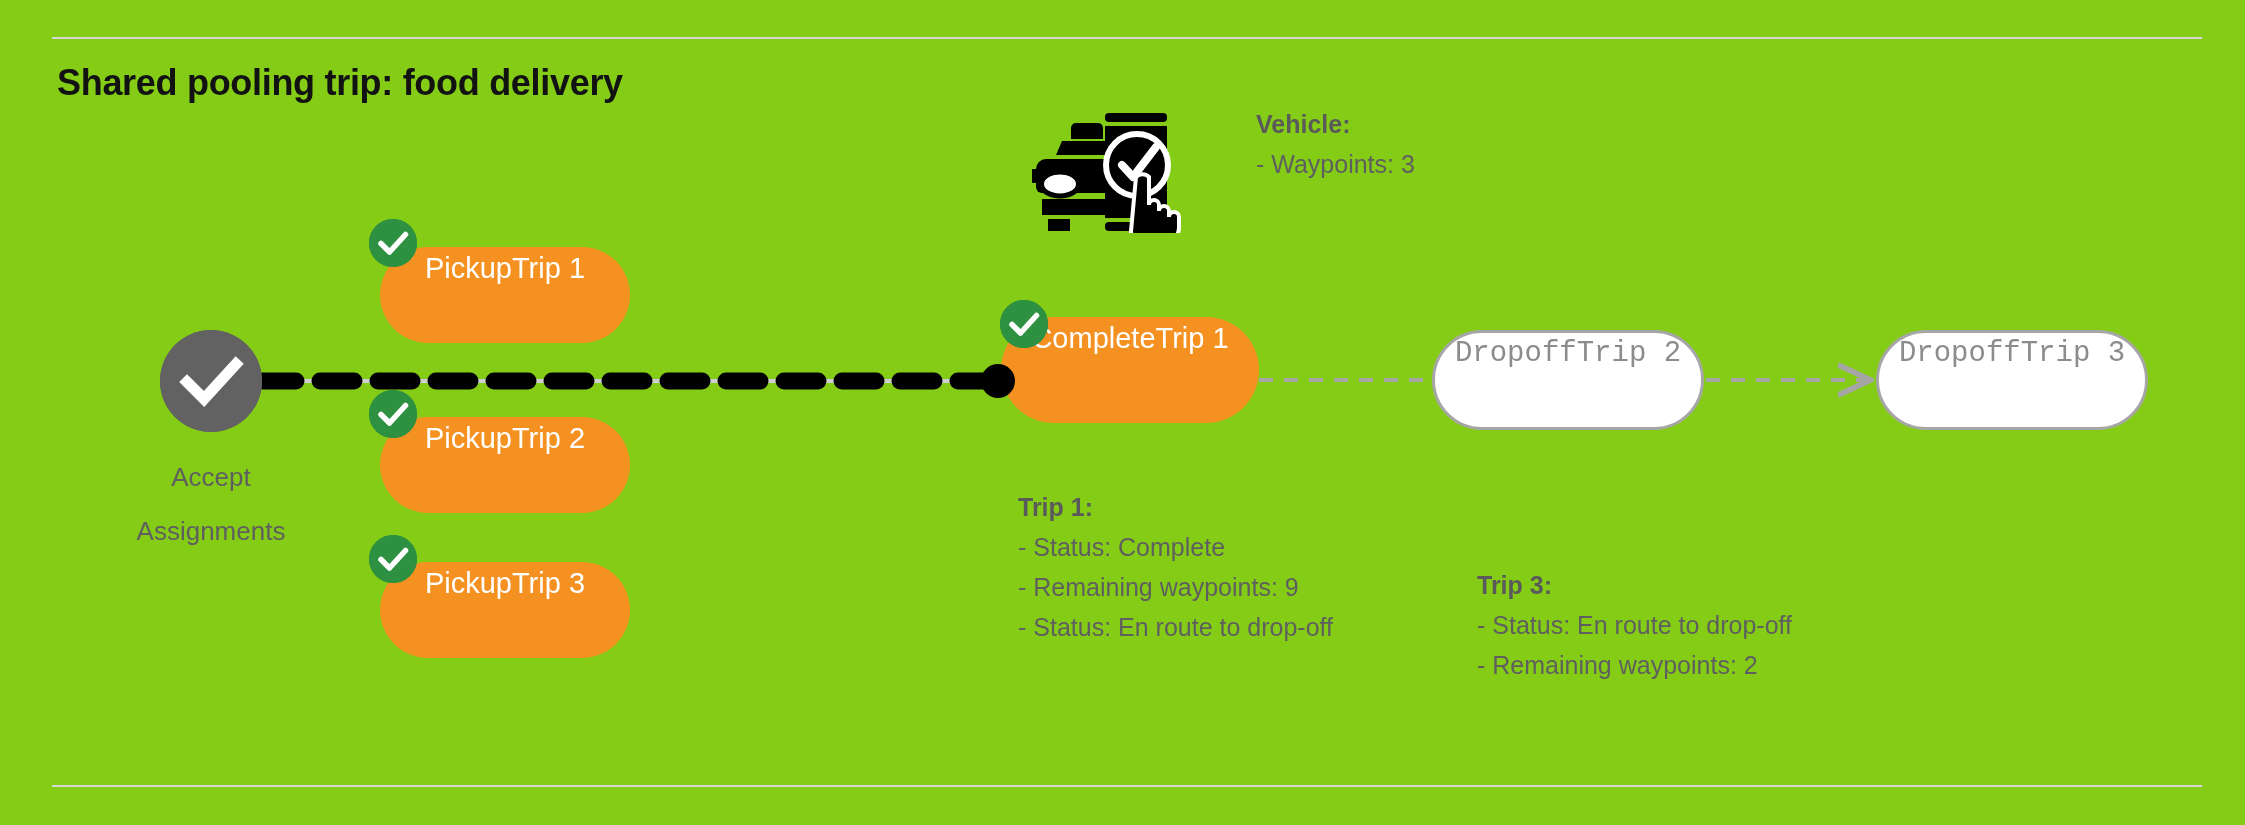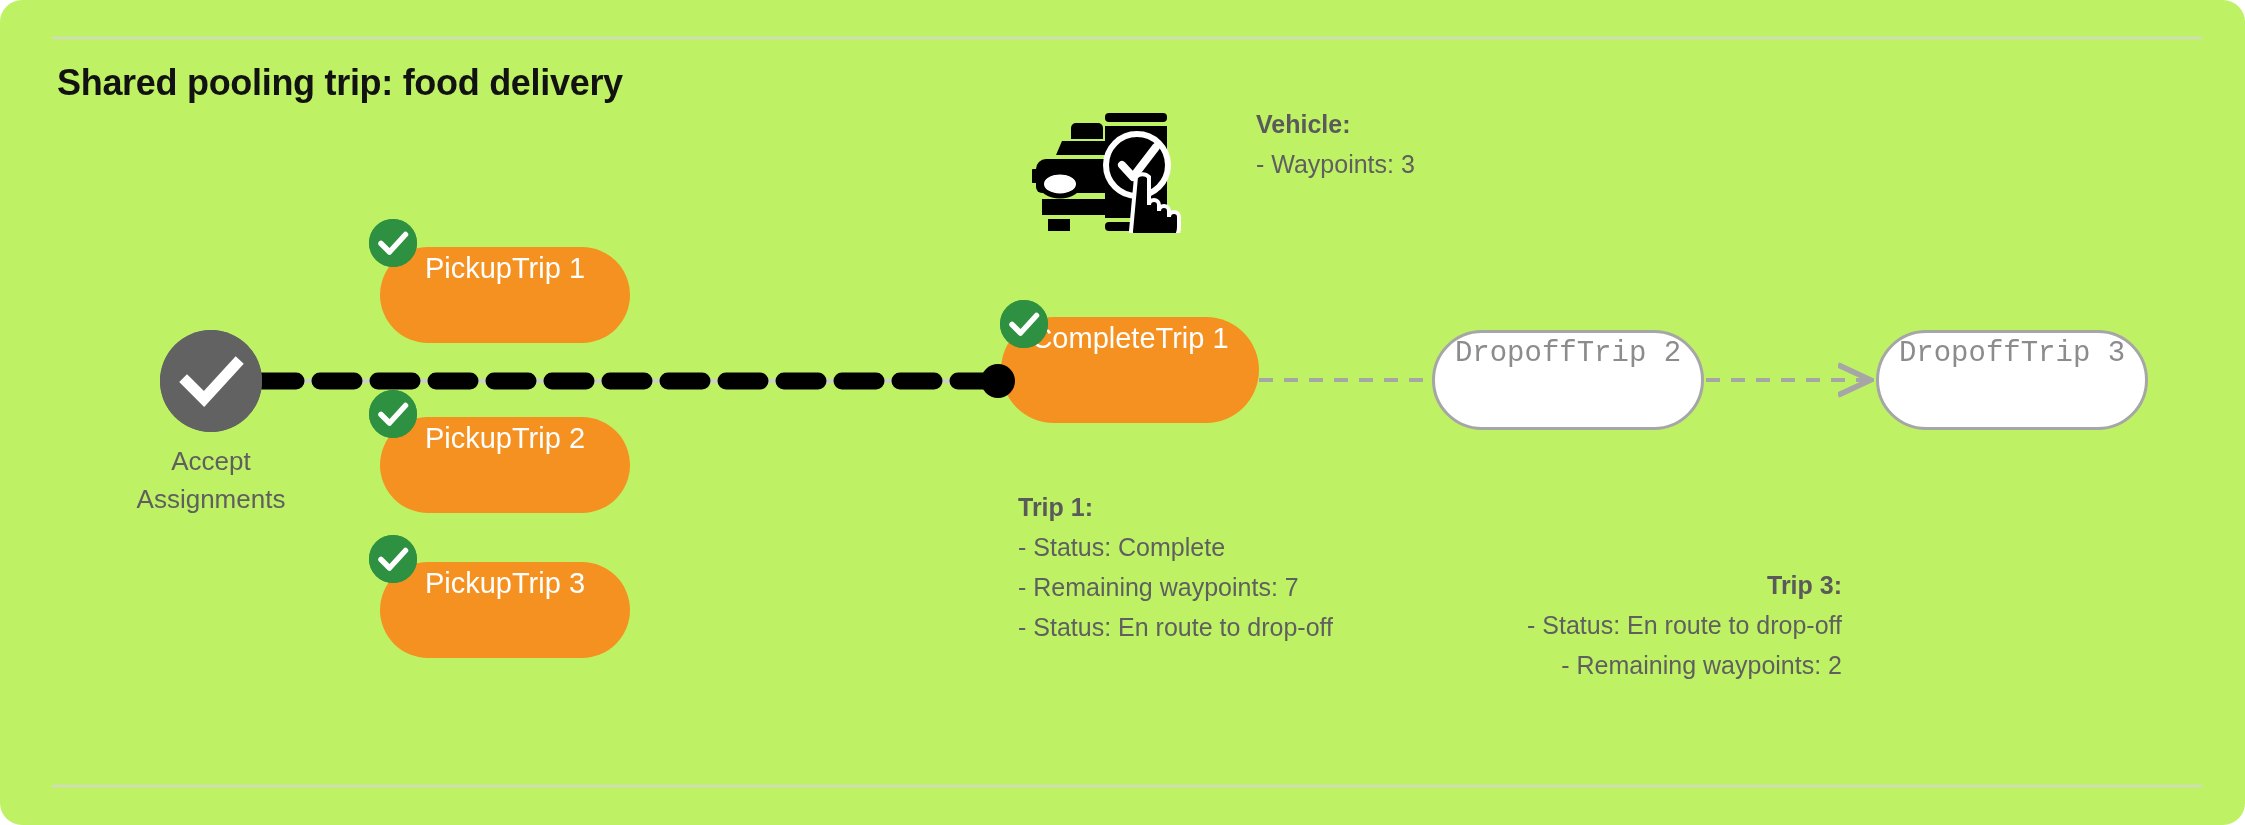--- a/index.html
+++ b/index.html
@@ -9,23 +9,22 @@
     background: #ffffff;
   }
   body {
     font-family: "Liberation Sans", sans-serif;
     -webkit-font-smoothing: antialiased;
   }
   #canvas {
     position: relative;
     width: 2245px;
     height: 825px;
-    background: #bef264;
+    background: #84cc16;
     overflow: hidden;
-    border-radius: 22px;
   }
 
   
   .divider {
     position: absolute;
     left: 52px;
     width: 2150px;
     height: 2px;
     background: #d5d5d5;
   }
@@ -72,21 +71,21 @@
   .accept-label {
     position: absolute;
     left: -40px;
     top: 112px;
     width: 182px;
     text-align: center;
     font-size: 26px;
     line-height: 38px;
     color: #5f5f5f;
   }
-  .accept-label span { display: block; }
+  .accept-label span { display: block; margin-top: 16px; }
 
   
   .pill {
     position: absolute;
     border-radius: 999px;
     display: flex;
     flex-direction: row;
     align-items: flex-start;
     justify-content: center;
     box-sizing: border-box;
@@ -155,21 +154,21 @@
     white-space: nowrap;
   }
   .info-block .hdr {
     font-weight: bold;
     color: #5a5a5a;
   }
   .info-block .row { display: block; }
 
   .vehicle-info { left: 1256px; top: 104px; }
   .trip12-info  { left: 1018px; top: 487px; }
-  .trip3-info   { left: 1527px; top: 565px; text-align: right; }
+  .trip3-info   { left: 1477px; top: 565px; }
 </style>
 </head>
 <body>
 
 <div id="canvas">
 
   <div class="divider top"></div>
   <div class="divider bottom"></div>
 
   <div class="page-title">Shared pooling trip: food delivery</div>
@@ -294,21 +293,21 @@
   </div>
 
   <div class="info-block vehicle-info">
     <span class="row hdr">Vehicle:</span>
     <span class="row">- Waypoints: 3</span>
   </div>
 
   <div class="info-block trip12-info">
     <span class="row hdr">Trip 1:</span>
     <span class="row">- Status:  Complete</span>
-    <span class="row">- Remaining waypoints: 7</span>
+    <span class="row">- Remaining waypoints: 9</span>
     <span class="row">- Status:  En route to drop-off</span>
   </div>
 
   <div class="info-block trip3-info">
     <span class="row hdr">Trip 3:</span>
     <span class="row">- Status:  En route to drop-off</span>
     <span class="row">- Remaining waypoints: 2</span>
   </div>
 
 </div>

